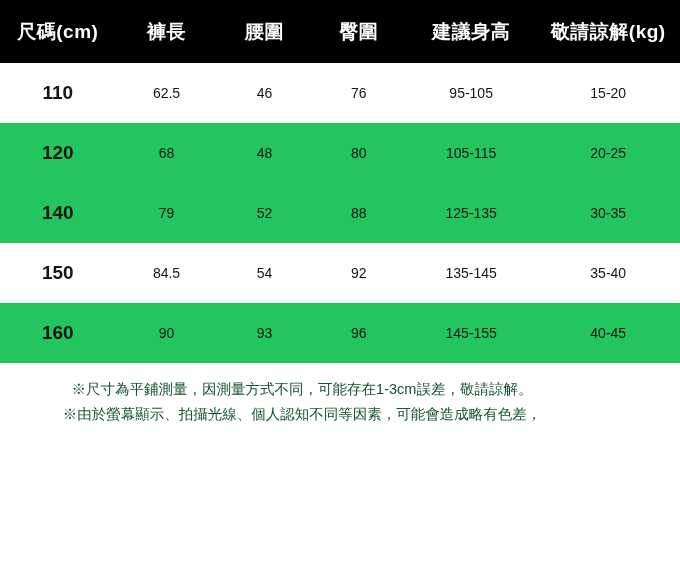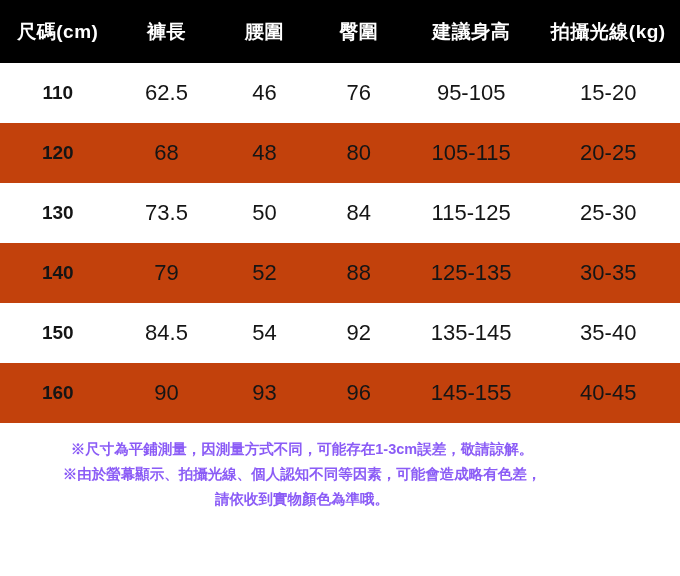--- a/index.html
+++ b/index.html
@@ -43,91 +43,82 @@
     letter-spacing: 0.5px;
   }
   tbody tr {
     height: 60px;
   }
   tbody tr.odd-row {
     background: #ffffff;
     padding-left: 40px;
   }
   tbody tr.even-row {
-    background: #c2410c;
+    background: #22c55e;
   }
   tbody td {
-    font-size: 22px;
+    font-size: 14px;
     padding: 0;
     color: #151515;
   }
   tbody td.size-col {
     font-weight: bold;
     font-size: 19px;
   }
   .col-size { width: 108px; }
   .col-len { width: 95px; }
   .col-waist { width: 88px; }
   .col-hip { width: 88px; }
   .col-height { width: 122px; }
   .col-weight { width: 134px; }
 
   .notes {
     margin-top: 14px;
     text-align: center;
     line-height: 1.72;
     font-size: 14.5px;
-    color: #8b5cf6;
+    color: #14532d;
     padding: 0 14px;
-    font-weight: bold;
   }
   .notes div {
     white-space: nowrap;
   }
 </style>
 </head>
 <body>
 
 <div class="page">
 
   <table class="size-table">
     <thead>
       <tr>
         <th class="col-size">尺碼(cm)</th>
         <th class="col-len">褲長</th>
         <th class="col-waist">腰圍</th>
         <th class="col-hip">臀圍</th>
         <th class="col-height">建議身高</th>
-        <th class="col-weight">拍攝光線(kg)</th>
+        <th class="col-weight">敬請諒解(kg)</th>
       </tr>
     </thead>
     <tbody>
       <tr class="odd-row">
         <td class="size-col">110</td>
         <td>62.5</td>
         <td>46</td>
         <td>76</td>
         <td>95-105</td>
         <td>15-20</td>
       </tr>
       <tr class="even-row">
         <td class="size-col">120</td>
         <td>68</td>
         <td>48</td>
         <td>80</td>
         <td>105-115</td>
         <td>20-25</td>
-      </tr>
-      <tr class="odd-row">
-        <td class="size-col">130</td>
-        <td>73.5</td>
-        <td>50</td>
-        <td>84</td>
-        <td>115-125</td>
-        <td>25-30</td>
       </tr>
       <tr class="even-row">
         <td class="size-col">140</td>
         <td>79</td>
         <td>52</td>
         <td>88</td>
         <td>125-135</td>
         <td>30-35</td>
       </tr>
       <tr class="odd-row">
@@ -145,16 +136,15 @@
         <td>96</td>
         <td>145-155</td>
         <td>40-45</td>
       </tr>
     </tbody>
   </table>
 
   <div class="notes">
     <div>※尺寸為平鋪測量，因測量方式不同，可能存在1-3cm誤差，敬請諒解。</div>
     <div>※由於螢幕顯示、拍攝光線、個人認知不同等因素，可能會造成略有色差，</div>
-    <div>請依收到實物顏色為準哦。</div>
   </div>
 
 </div>
 
 </body></html>

